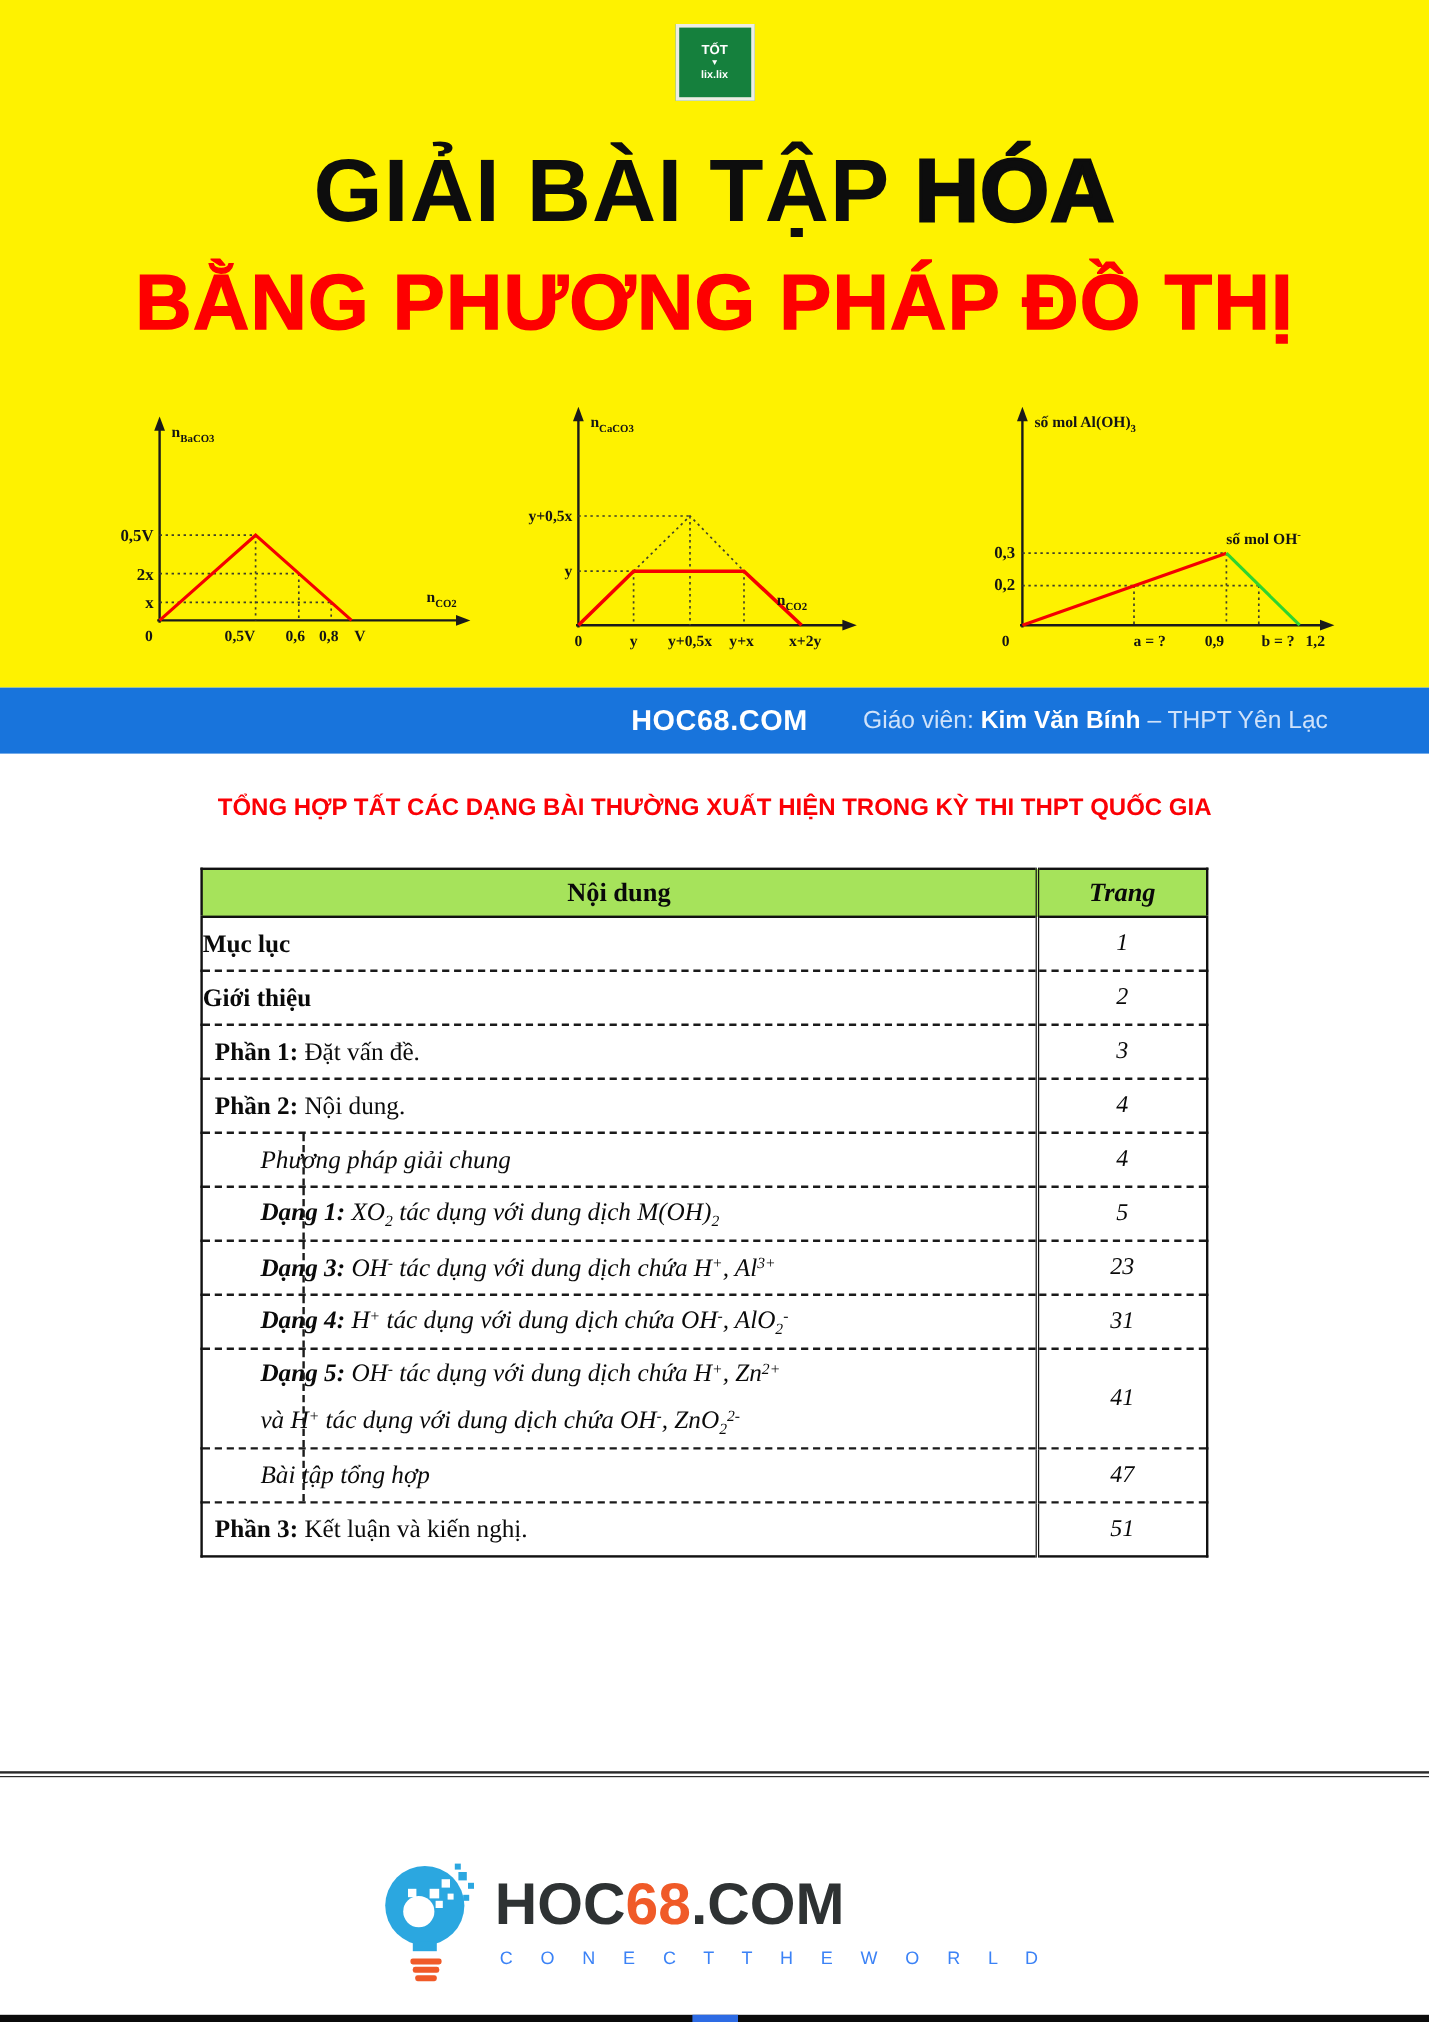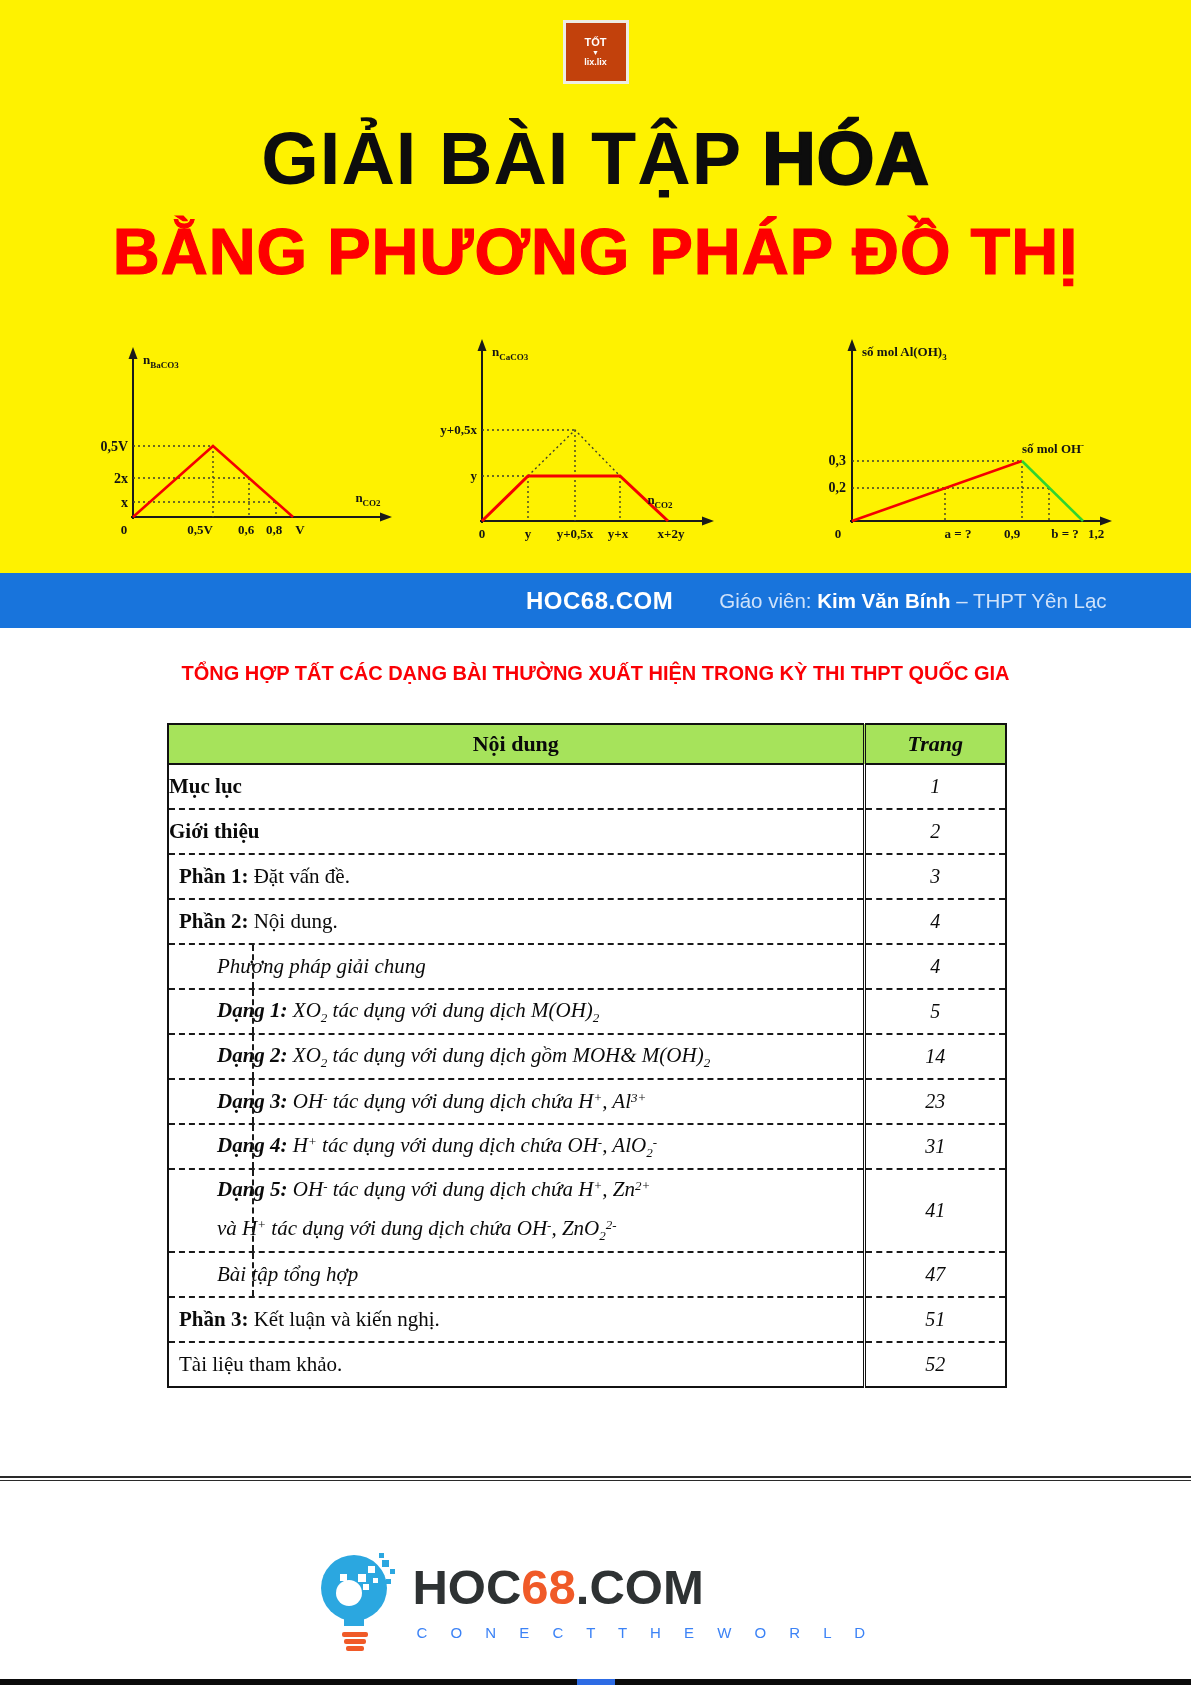--- a/index.html
+++ b/index.html
@@ -1,21 +1,21 @@
 <!DOCTYPE html>
 <html><head>
 <meta charset="utf-8">
 <style>
   html,body{margin:0;padding:0;background:#fff;}
   .page{position:relative;width:1191px;height:1685px;background:#fff;overflow:hidden;
         font-family:"Liberation Sans",sans-serif;}
   
   .hero{position:absolute;left:0;top:0;width:100%;height:573px;background:#FEF200;}
   .badge{position:absolute;left:50%;top:20px;transform:translateX(-50%);
-         width:60px;height:58px;background:#c2410c;border:3px solid #EDEDE4;
+         width:60px;height:58px;background:#15803d;border:3px solid #EDEDE4;
          display:flex;flex-direction:column;align-items:center;justify-content:center;
          color:#fff;font-weight:bold;text-align:center;line-height:1.2;}
   .badge .b-top{font-size:11px;}
   .badge .b-arrow{font-size:7px;line-height:1.1;}
   .badge .b-bot{font-size:9px;}
   .main-title{position:absolute;top:116px;left:0;width:100%;text-align:center;
               font-size:74px;color:#0d0d0d;white-space:nowrap;letter-spacing:1px;}
   .t-reg{font-weight:bold;}
   .t-strong{font-weight:bold;-webkit-text-stroke:2.4px #0d0d0d;}
   .sub-title{position:absolute;top:214px;left:0;width:100%;text-align:center;
@@ -193,26 +193,20 @@
           <td class="c-page">4</td>
         </tr>
         <tr>
           <td class="c-content indent">
             <div class="line"><span class="bd it">Dạng 1: </span><span class="it">XO</span><span class="it sb">2</span><span class="it"> tác dụng với dung dịch M(OH)</span><span class="it sb">2</span></div>
           </td>
           <td class="c-page">5</td>
         </tr>
         <tr>
           <td class="c-content indent">
-            <div class="line"><span class="bd it">Dạng 2: </span><span class="it">XO</span><span class="it sb">2</span><span class="it"> tác dụng với dung dịch gồm MOH&amp; M(OH)</span><span class="it sb">2</span></div>
-          </td>
-          <td class="c-page">14</td>
-        </tr>
-        <tr>
-          <td class="c-content indent">
             <div class="line"><span class="bd it">Dạng 3: </span><span class="it">OH</span><span class="it sp">-</span><span class="it"> tác dụng với dung dịch chứa H</span><span class="it sp">+</span><span class="it">,  Al</span><span class="it sp">3+</span></div>
           </td>
           <td class="c-page">23</td>
         </tr>
         <tr>
           <td class="c-content indent">
             <div class="line"><span class="bd it">Dạng 4: </span><span class="it">H</span><span class="it sp">+</span><span class="it"> tác dụng với dung dịch chứa OH</span><span class="it sp">-</span><span class="it">,  AlO</span><span class="it sb">2</span><span class="it sp">-</span></div>
           </td>
           <td class="c-page">31</td>
         </tr>
@@ -227,26 +221,20 @@
           <td class="c-content indent">
             <div class="line"><span class="it">Bài tập tổng hợp</span></div>
           </td>
           <td class="c-page">47</td>
         </tr>
         <tr>
           <td class="c-content">
             <div class="line"><span class="bd">Phần 3: </span><span>Kết luận và kiến nghị.</span></div>
           </td>
           <td class="c-page">51</td>
-        </tr>
-        <tr>
-          <td class="c-content">
-            <div class="line"><span>Tài liệu tham khảo.</span></div>
-          </td>
-          <td class="c-page">52</td>
         </tr>
       </tbody>
   </table>
 
   <div class="divider"></div>
 
   <div class="footer">
     <svg width="82" height="100" viewBox="0 0 82 100">
       <circle cx="38" cy="36" r="33" fill="#2BA7E0"></circle>
       <circle cx="33" cy="41" r="13" fill="#ffffff"></circle>

